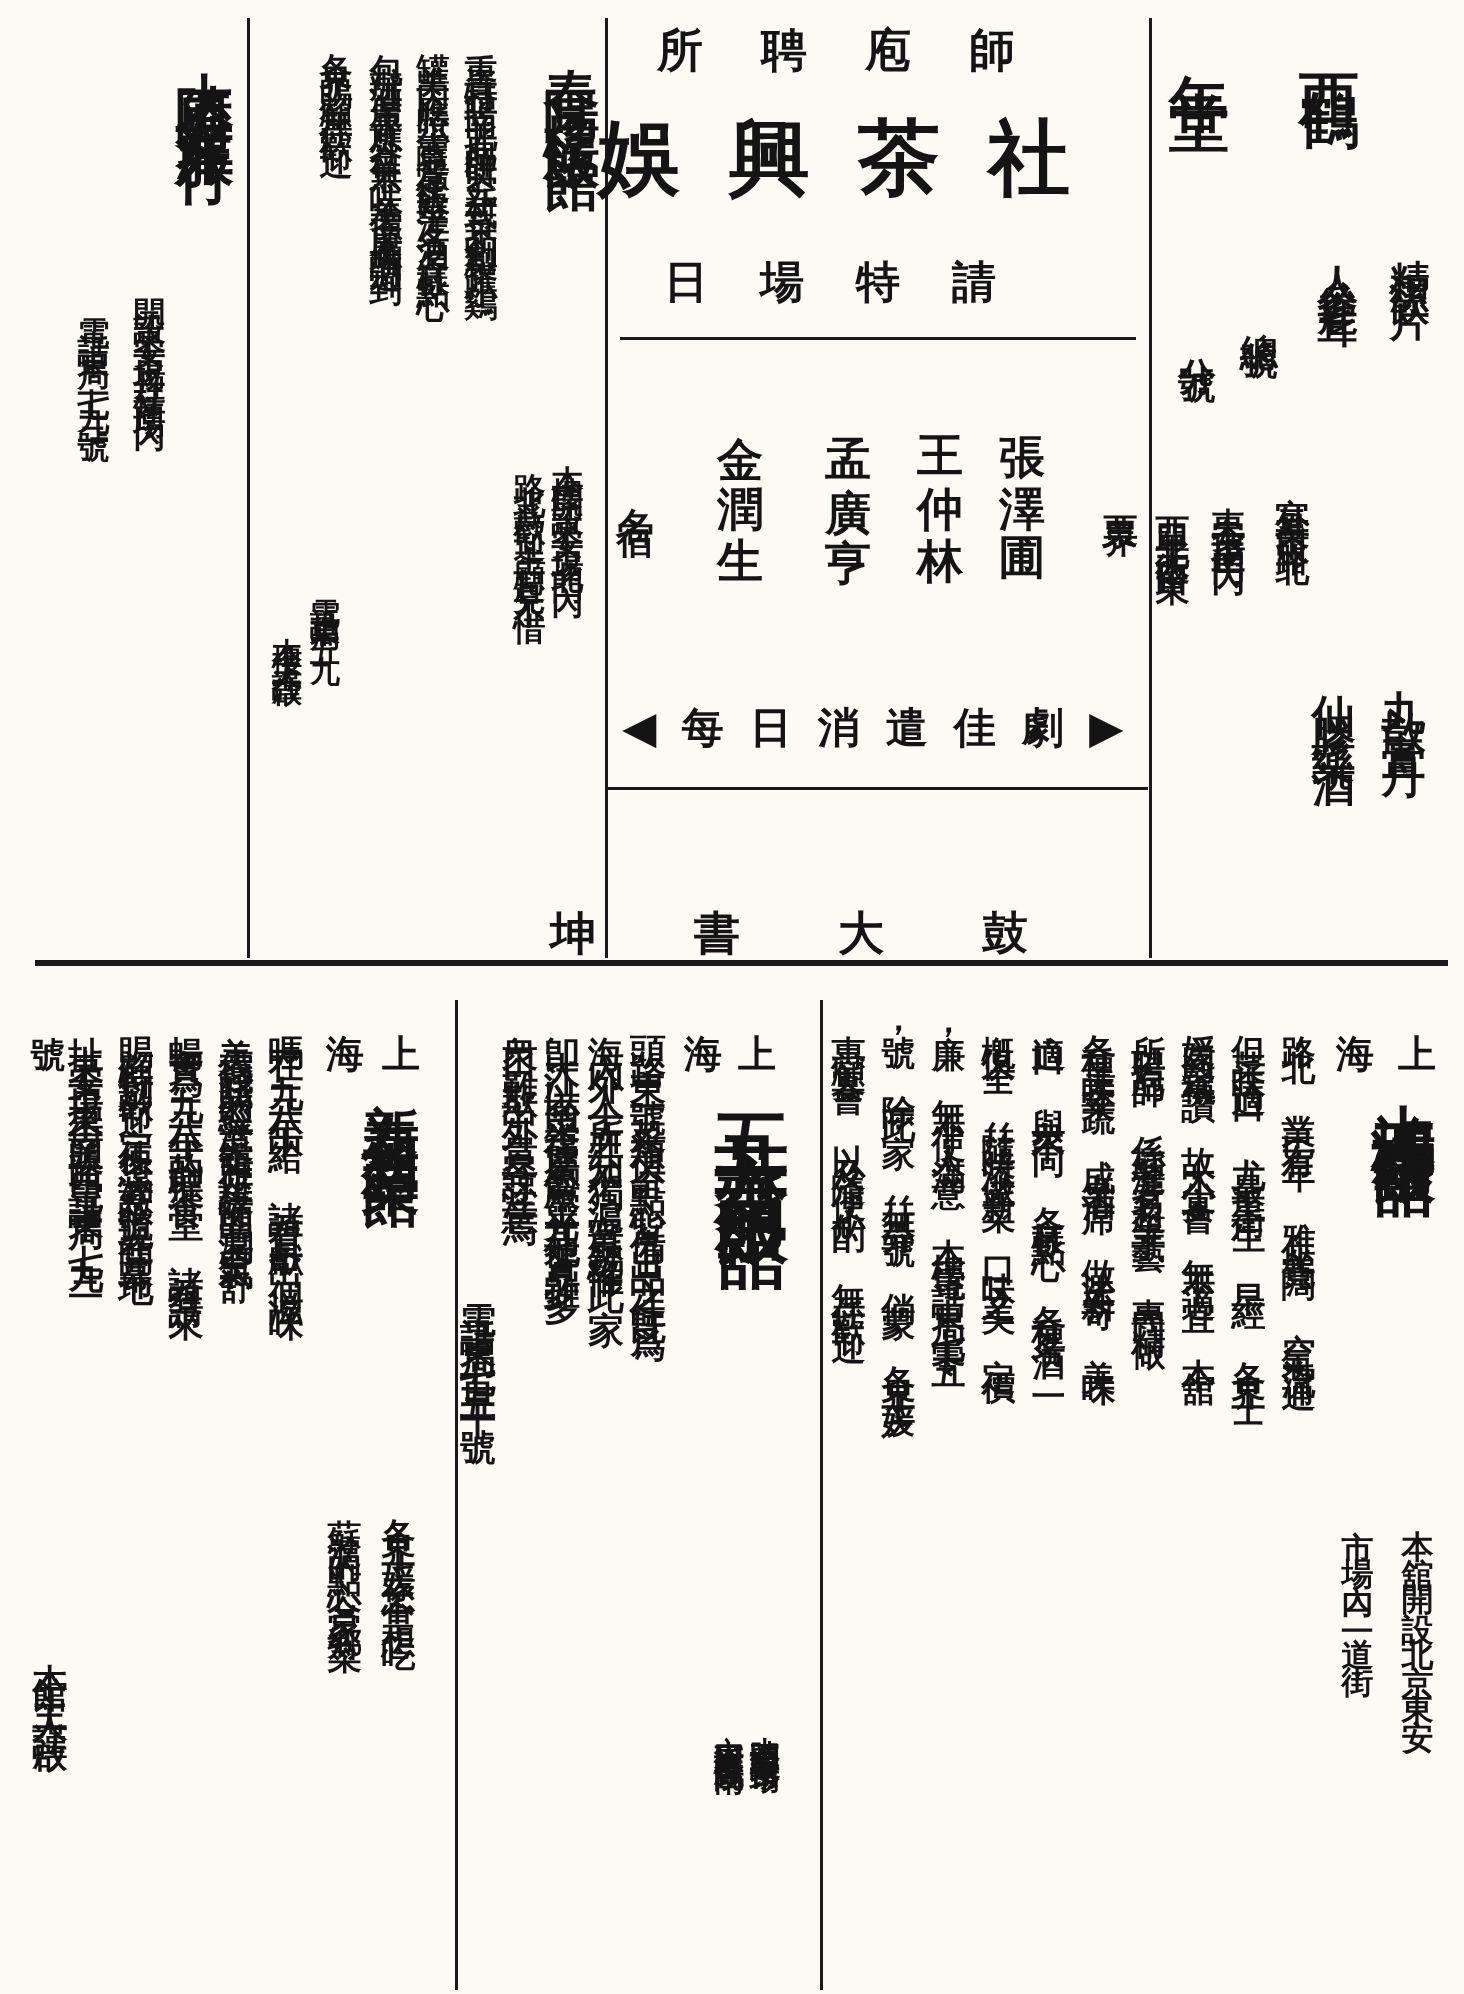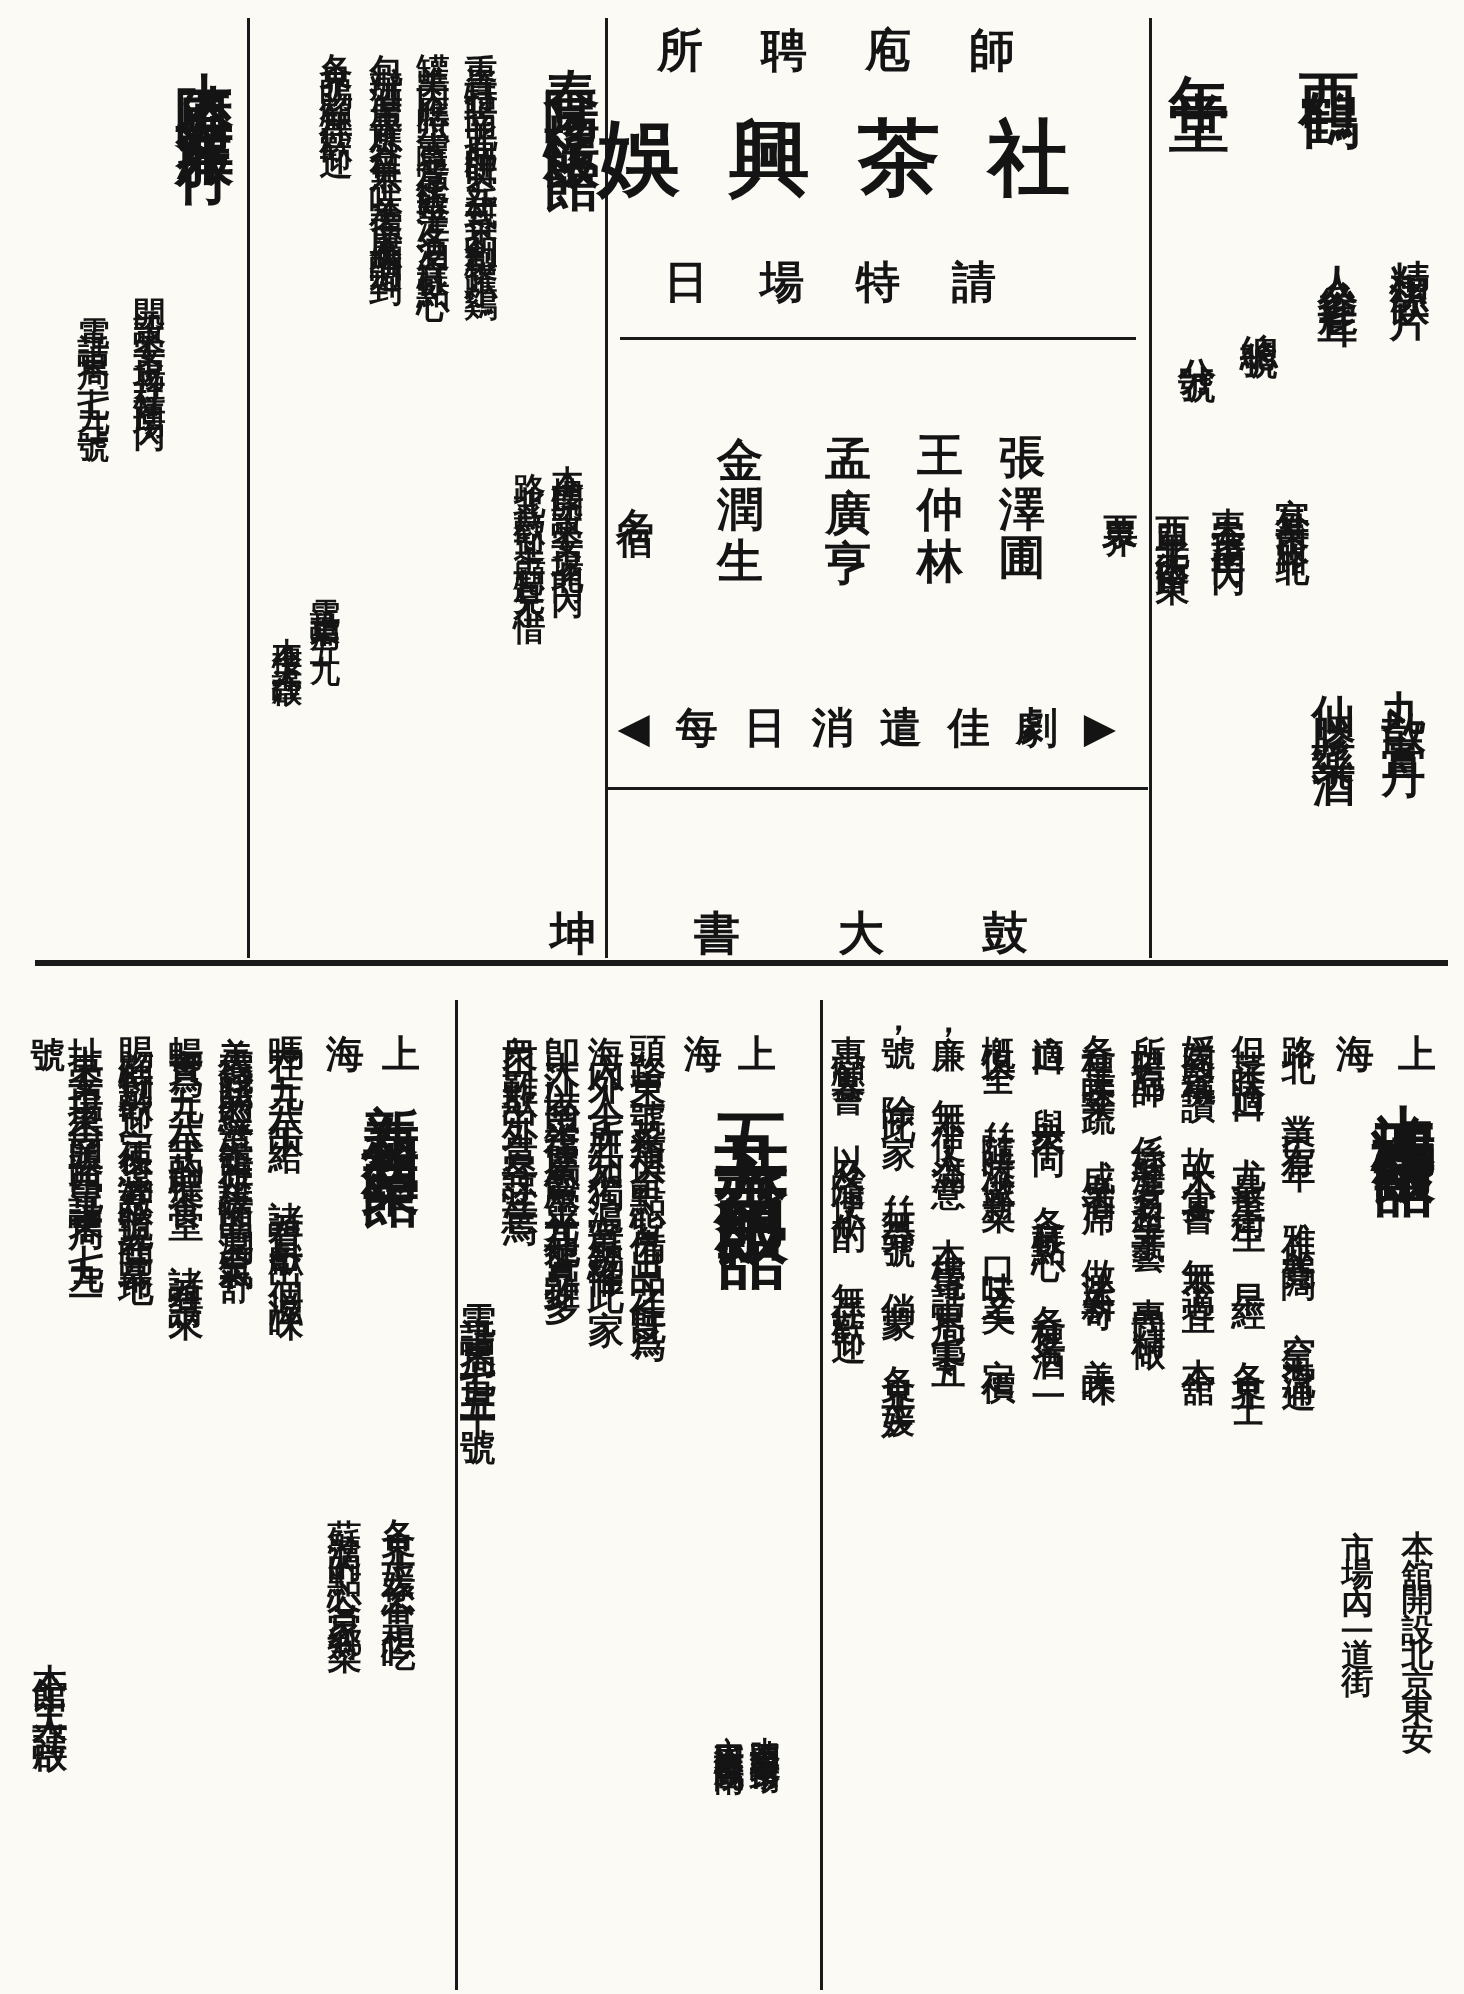--- a/index.html
+++ b/index.html
@@ -39,21 +39,21 @@
     <div class="h" style="left:105px;top:12px;width:360px;font-size:46px;letter-spacing:58px;">所聘庖師</div>
     <div class="h" style="left:100px;top:245px;width:340px;font-size:44px;letter-spacing:52px;">日場特請</div>
     <div class="h" style="left:40px;top:102px;width:470px;font-size:82px;letter-spacing:48px;">娛興茶社</div>
     <div class="rule-h" style="left:12px;top:322px;width:516px;"></div>
     <div class="v" style="left:494px;top:472px;font-size:36px;letter-spacing:8px;">票界</div>
     <div class="v" style="left:392px;top:385px;font-size:46px;letter-spacing:50px;">張澤圃</div>
     <div class="v" style="left:310px;top:385px;font-size:46px;letter-spacing:50px;">王仲林</div>
     <div class="v" style="left:218px;top:385px;font-size:46px;letter-spacing:50px;">孟廣亨</div>
     <div class="v" style="left:110px;top:385px;font-size:46px;letter-spacing:50px;">金潤生</div>
     <div class="v" style="left:8px;top:462px;font-size:38px;letter-spacing:10px;">名宿</div>
-    <div class="h" style="left:8px;top:692px;width:526px;font-size:42px;letter-spacing:26px;">
+    <div class="h" style="left:14px;top:692px;width:526px;font-size:42px;letter-spacing:26px;font-family:Liberation Serif, serif;">
       <span>▶</span><span>每日消遣佳劇</span><span>◀</span>
     </div>
     <div class="rule-h" style="left:0px;top:772px;width:540px;"></div>
     <div class="h" style="left:38px;top:895px;width:480px;font-size:46px;letter-spacing:98px;">坤書大鼓</div>
   </div>
 
   <div class="ad" style="left:252px;top:15px;width:353px;height:945px;">
     <div class="v" style="left:292px;top:10px;font-size:56px;letter-spacing:22px;">春陽樓飯館</div>
     <div class="v" style="left:300px;top:425px;font-size:32px;letter-spacing:12px;">本樓開設東安市場北門內</div>
     <div class="v" style="left:262px;top:432px;font-size:32px;letter-spacing:14px;">路北爲歡迎主顧起見不惜</div>

